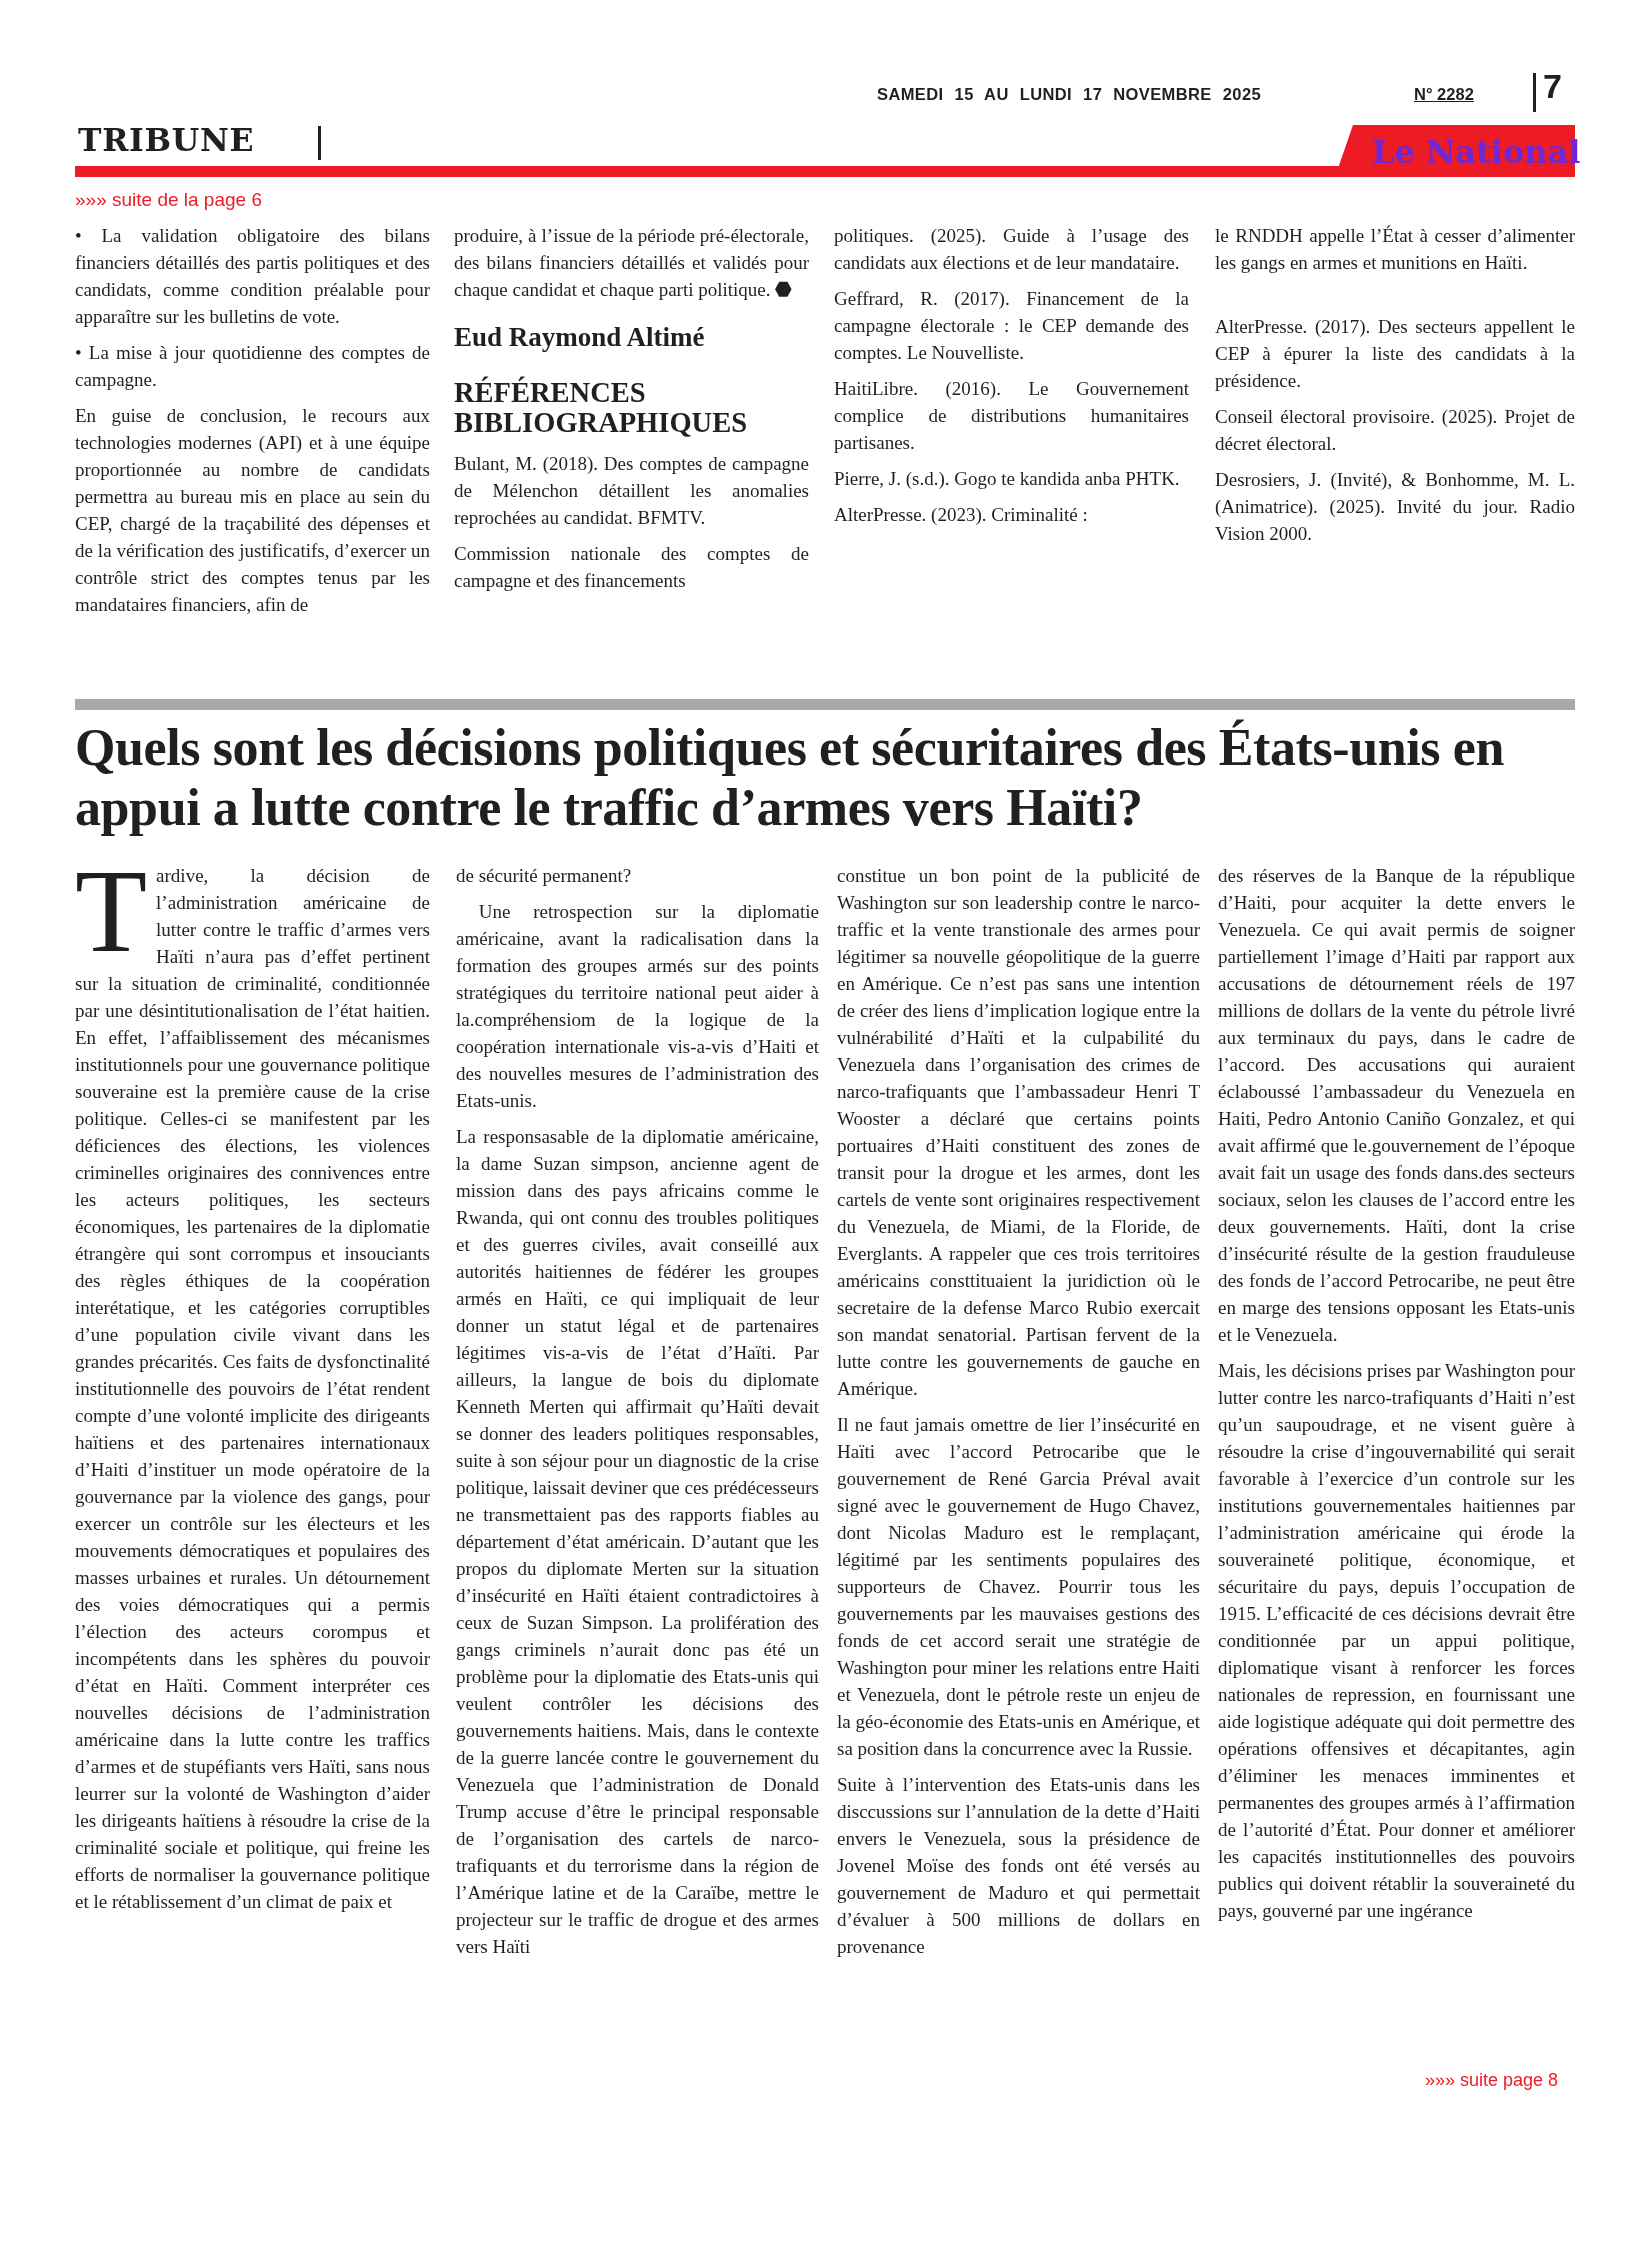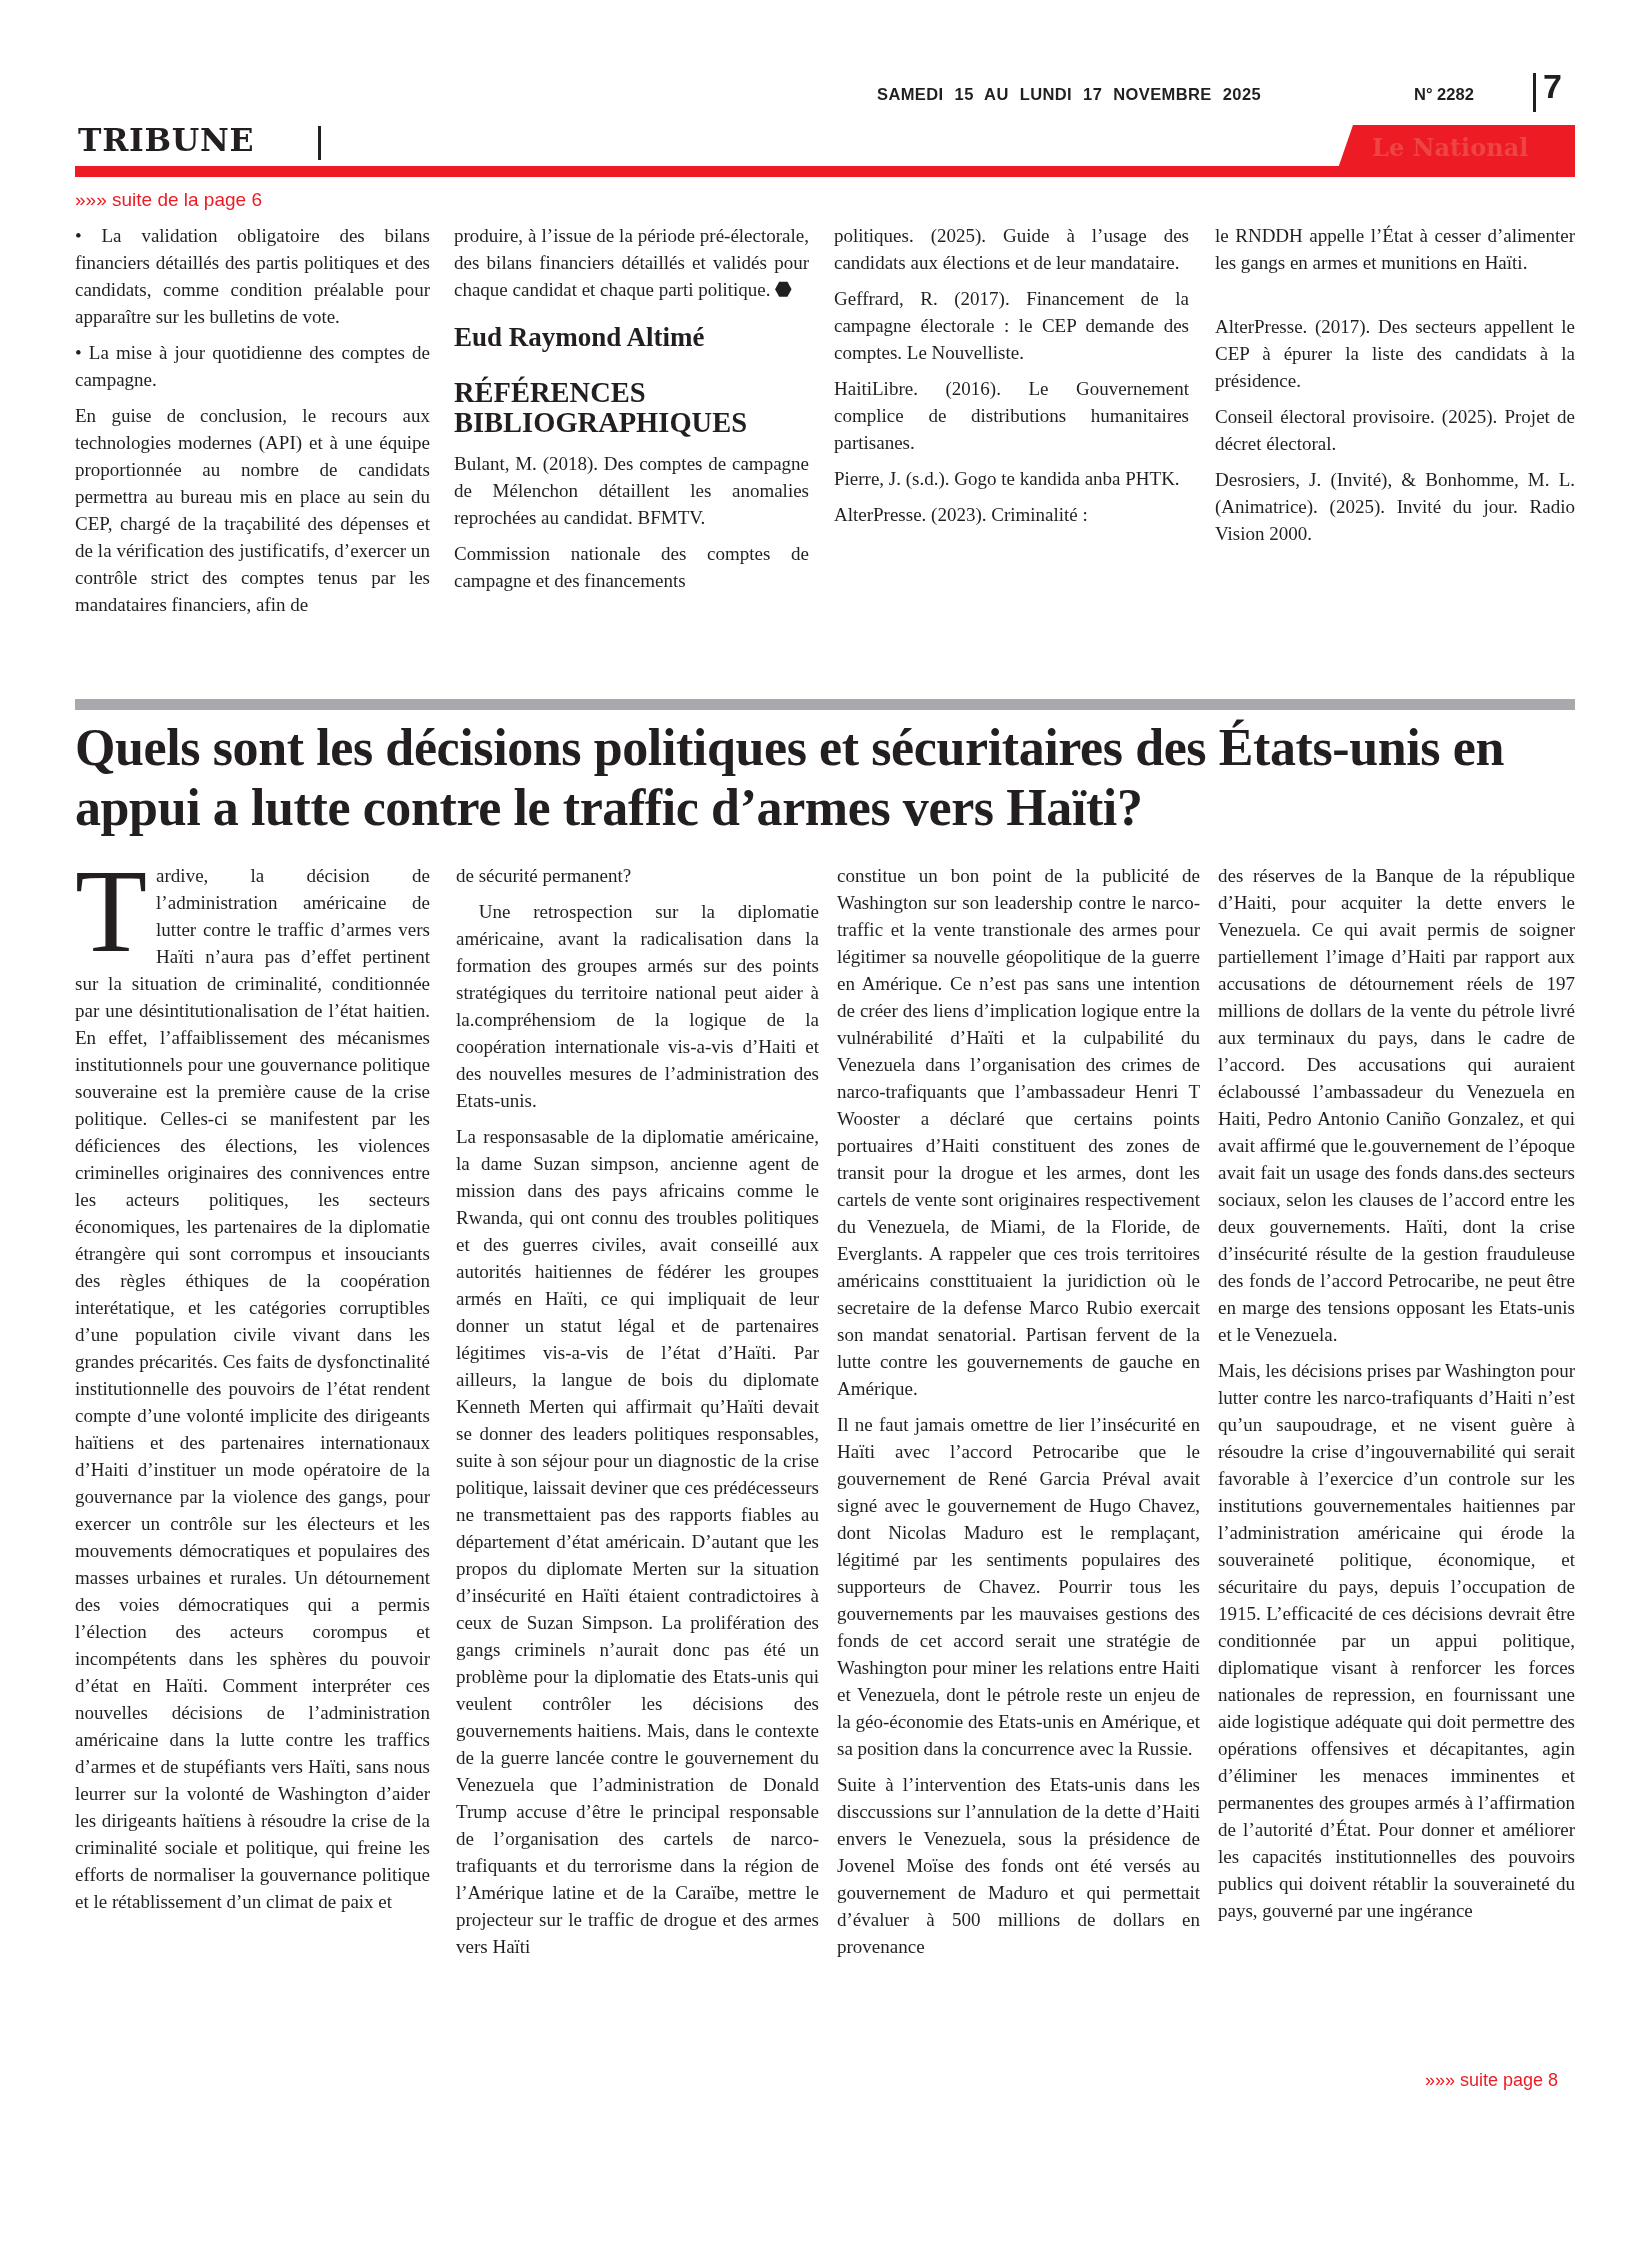--- a/index.html
+++ b/index.html
@@ -7,21 +7,21 @@
   body { position: relative; font-family: "Liberation Serif", "DejaVu Serif", serif; color: #231f20; }
 
   .masthead-date {
     position: absolute; top: 85px; left: 877px;
     font-family: "Liberation Sans", "DejaVu Sans", sans-serif; font-weight: bold;
     font-size: 16.5px; letter-spacing: 0.4px; color: #231f20; word-spacing: 6px;
   }
   .masthead-issue {
     position: absolute; top: 85px; left: 1414px;
     font-family: "Liberation Sans", "DejaVu Sans", sans-serif; font-weight: bold;
-    font-size: 16.5px; color: #231f20;
+    font-size: 16.5px; color: #231f20; text-decoration: underline;
   }
   .page-sep { position: absolute; top: 73px; left: 1533px; width: 3px; height: 39px; background: #231f20; }
   .page-num {
     position: absolute; top: 69px; left: 1543px;
     font-family: "Liberation Sans", "DejaVu Sans", sans-serif; font-weight: bold;
     font-size: 34px; color: #231f20; line-height: 1;
   }
 
   .section-title {
     position: absolute; top: 121px; left: 78px;
@@ -30,21 +30,21 @@
   }
   .section-sep { position: absolute; top: 126px; left: 318px; width: 3px; height: 34px; background: #231f20; }
 
   .red-rule { position: absolute; top: 166px; left: 75px; width: 1500px; height: 10.5px; background: #ed1c24; }
   .brand-tab {
     position: absolute; top: 125px; left: 1335px; width: 240px; height: 52px;
     background: #ed1c24; clip-path: polygon(18px 0, 100% 0, 100% 100%, 0 100%);
   }
   .brand-name {
     position: absolute; top: 133px; left: 1372px;
-    font-family: "DejaVu Serif", serif; font-weight: bold; font-size: 24px; color: #ef4444;
+    font-family: "DejaVu Serif", serif; font-weight: bold; font-size: 32px; color: #6d28d9;
   }
 
   .cont-from {
     position: absolute; top: 189px; left: 75px;
     font-family: "Liberation Sans", "DejaVu Sans", sans-serif; font-size: 19px; color: #ed1c24;
   }
   .cont-to {
     position: absolute; top: 2070px; left: 1425px;
     font-family: "Liberation Sans", "DejaVu Sans", sans-serif; font-size: 18px; color: #ed1c24;
   }

